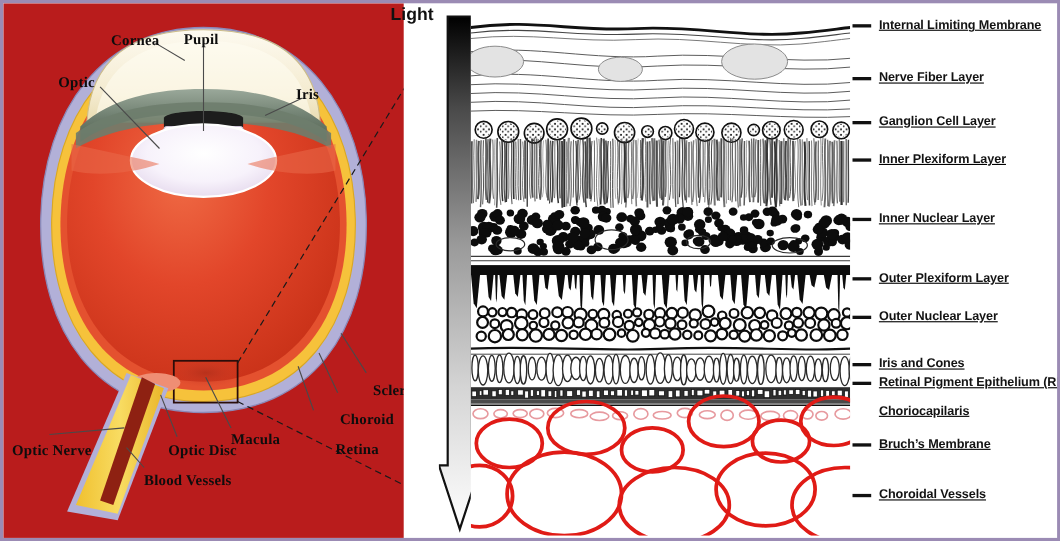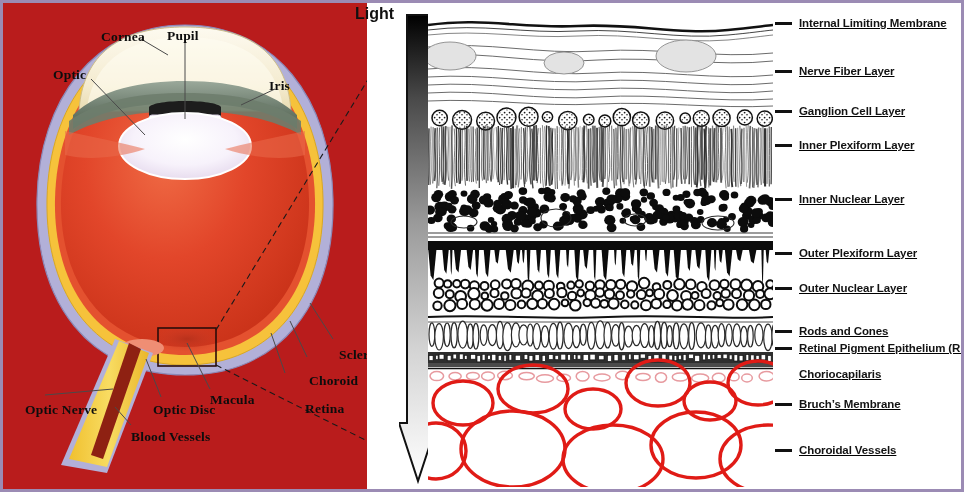--- a/index.html
+++ b/index.html
@@ -166,21 +166,21 @@
 
     <div class="eye-label" style="left:98px;top:26px;">Cornea</div>
     <div class="eye-label" style="left:164px;top:25px;">Pupil</div>
     <div class="eye-label" style="left:50px;top:64px;">Optic</div>
     <div class="eye-label" style="left:266px;top:75px;">Iris</div>
     <div class="eye-label" style="left:336px;top:344px;">Sclera</div>
     <div class="eye-label" style="left:306px;top:370px;">Choroid</div>
     <div class="eye-label" style="left:285px;top:398px;margin-left:17px;">Retina</div>
     <div class="eye-label" style="left:207px;top:389px;">Macula</div>
     <div class="eye-label" style="left:150px;top:399px;">Optic Disc</div>
-    <div class="eye-label" style="left:22px;top:399px;">Optic Nerve</div>
+    <div class="eye-label" style="left:8px;top:399px;">Optic Nerve</div>
     <div class="eye-label" style="left:128px;top:426px;">Blood Vessels</div>
   </div>
 
   <div id="light-word">Light</div>
   <svg id="light-arrow" width="40" height="472" viewBox="0 0 40 472">
     <defs>
       <linearGradient id="gLight" x1="0" y1="0" x2="0" y2="1">
         <stop offset="0%" stop-color="#000000"></stop>
         <stop offset="18%" stop-color="#4a4a4a"></stop>
         <stop offset="45%" stop-color="#9b9b9b"></stop>
@@ -971,21 +971,21 @@
   <div class="callout" style="top:244px;align-items:center;">
     <span class="dash"></span>
     <span class="txt">Outer Plexiform Layer</span>
   </div>
   <div class="callout" style="top:279px;">
     <span class="dash"></span>
     <span class="txt">Outer Nuclear Layer</span>
   </div>
   <div class="callout" style="top:322px;">
     <span class="dash"></span>
-    <span class="txt">Rods and Cones</span>
+    <span class="txt">Iris and Cones</span>
   </div>
   <div class="callout" style="top:339px;">
     <span class="dash"></span>
     <span class="txt">Retinal Pigment Epithelium (RPE)</span>
   </div>
   <div class="callout" style="top:351px;margin-top:44px;">
     <span class="dash"></span>
     <span class="txt">Bruch’s Membrane</span>
   </div>
   <div class="callout" style="top:365px;">

